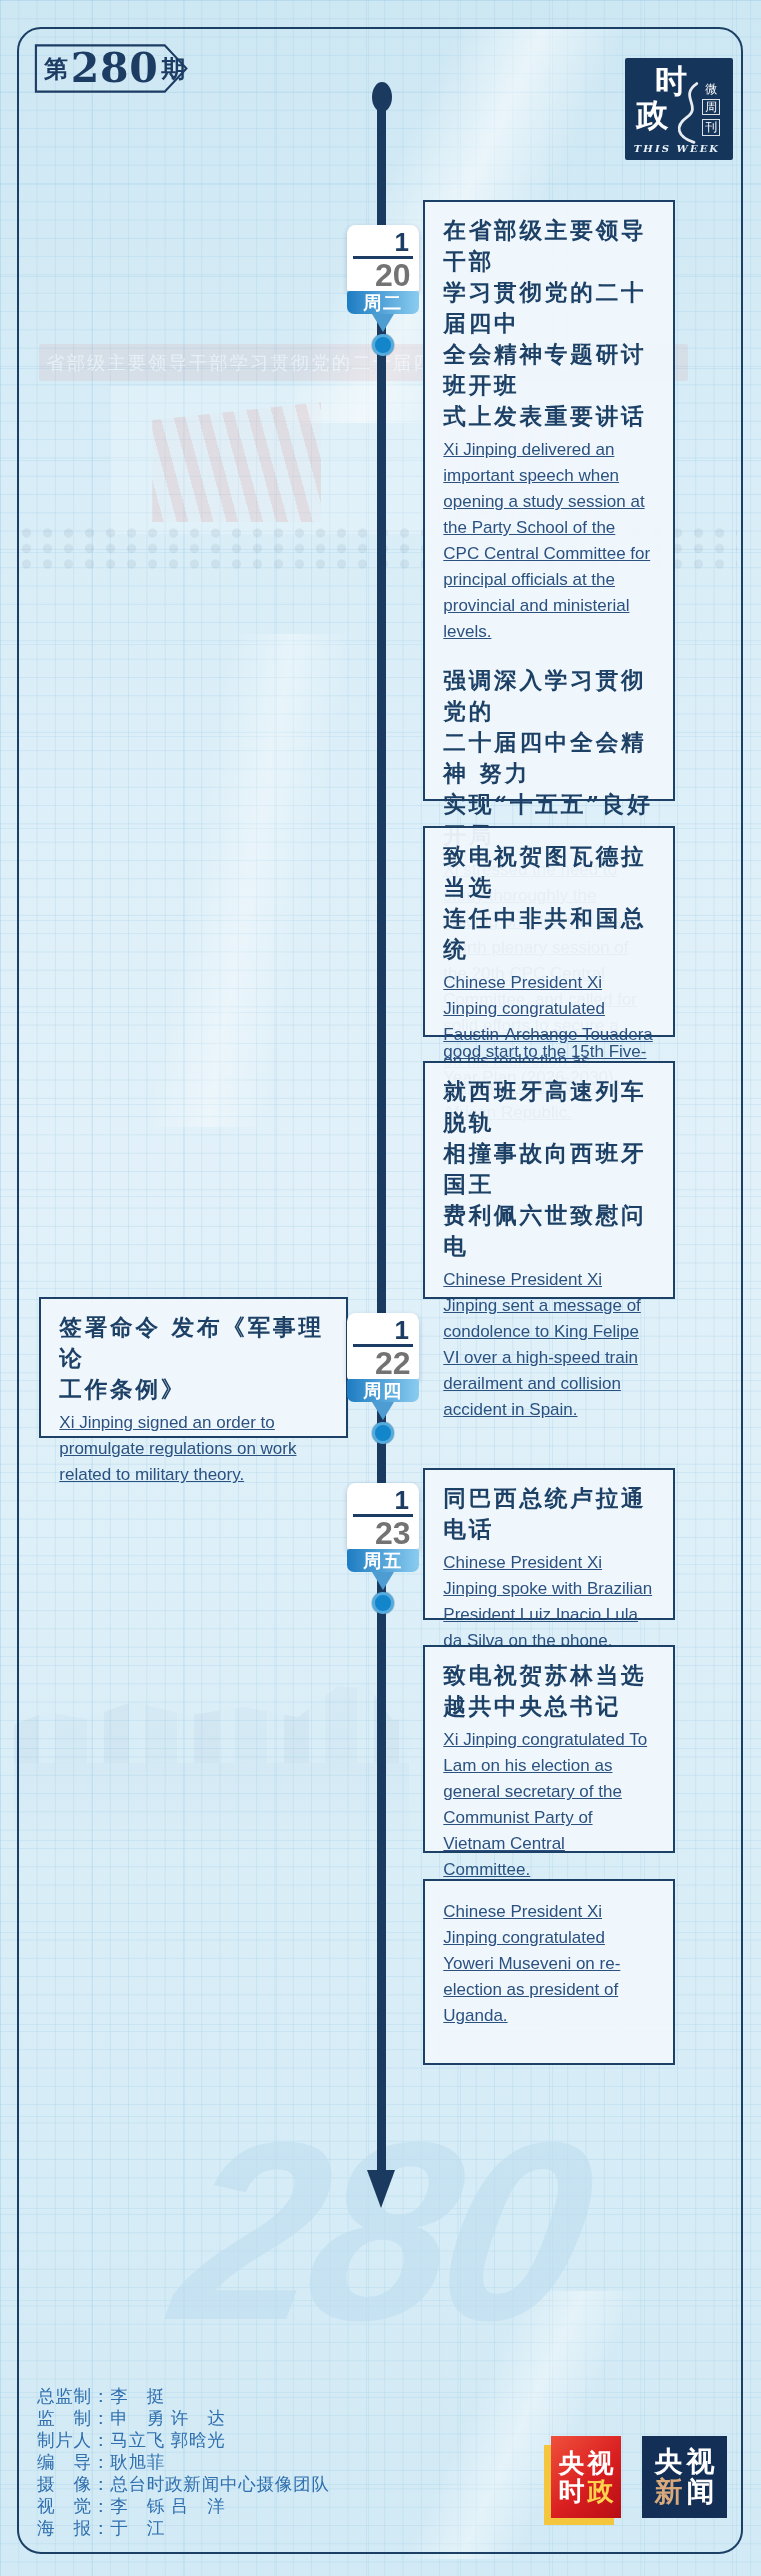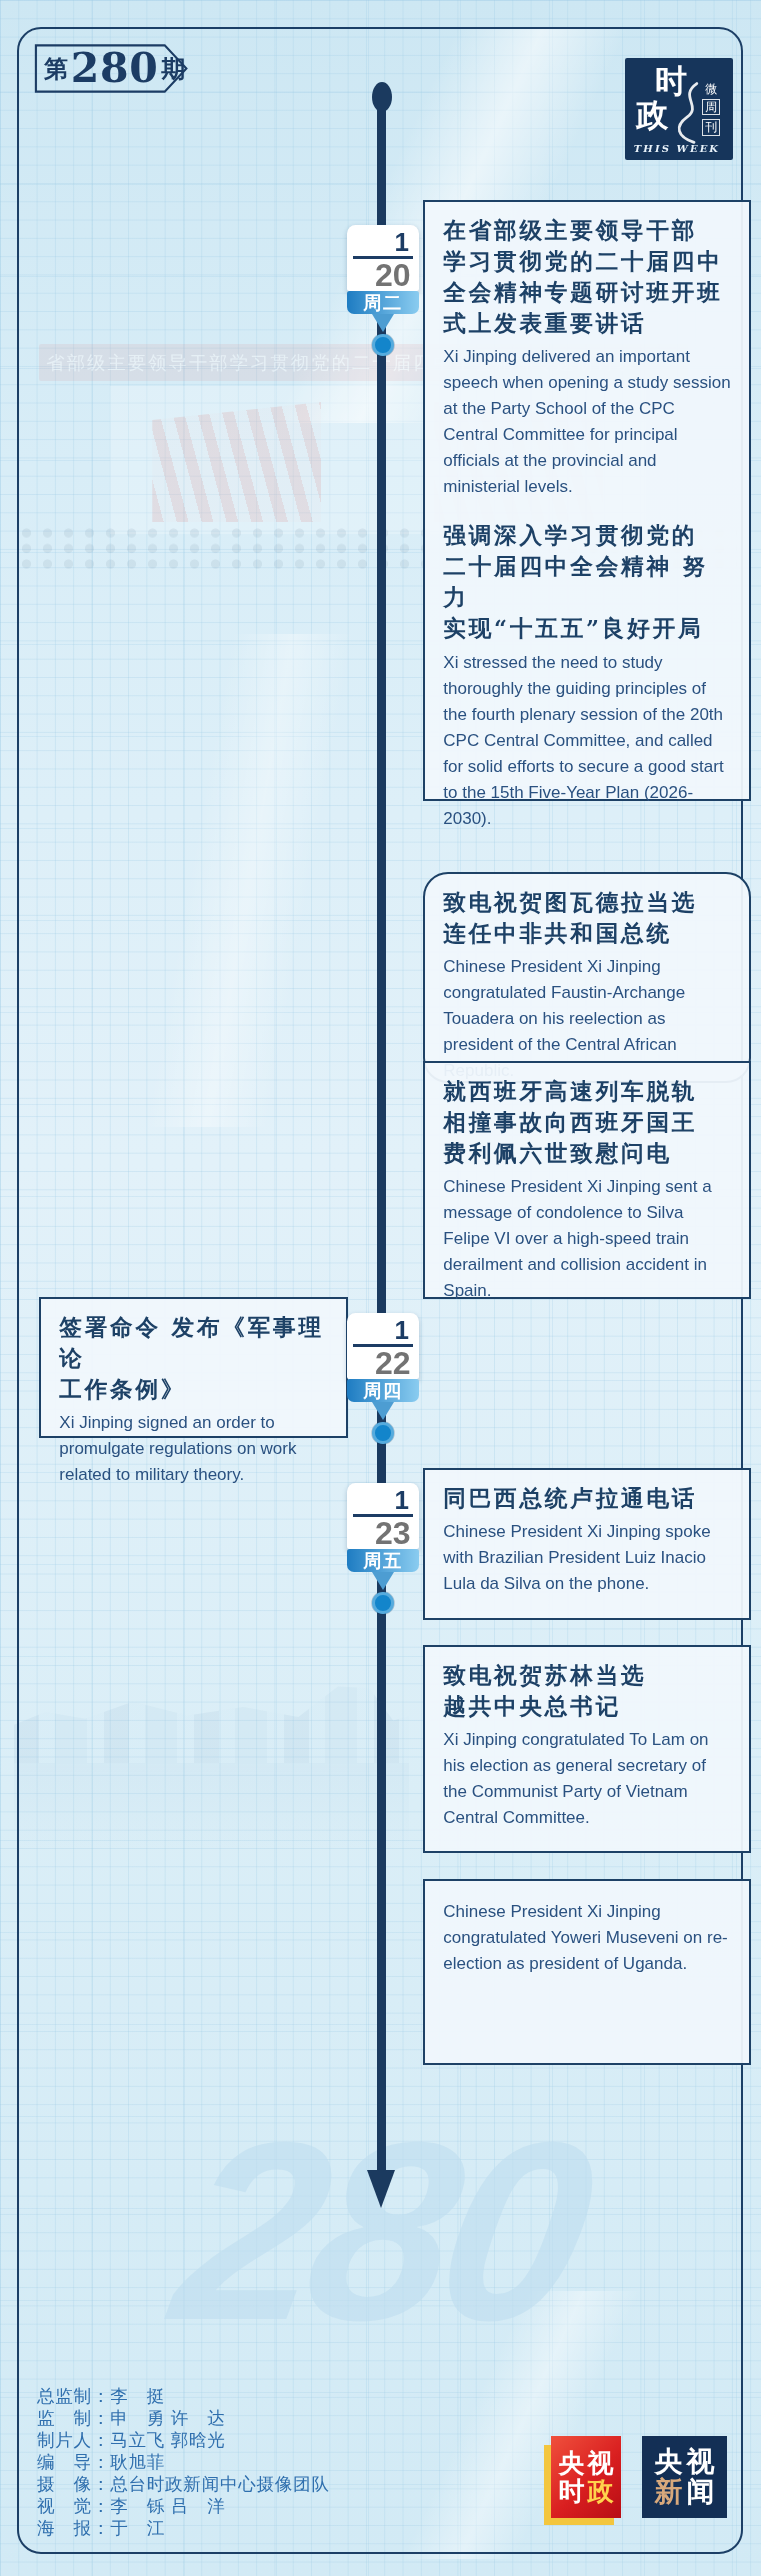--- a/index.html
+++ b/index.html
@@ -85,31 +85,31 @@
   .date-box .day{display:block;text-align:right;padding:0.7px 8.5px 0 0;font:700 32px/32px "Liberation Sans",sans-serif;color:#737373;}
   .ribbon{height:23px;margin-top:0;background:linear-gradient(90deg,#1e7cc2,#8accf0);
       border-radius:2.8px 2.8px 7px 7px;color:#fff;font:700 18.3px/23px "Liberation Sans",sans-serif;
       text-align:center;letter-spacing:1.4px;}
   .pointer{width:0;height:0;margin:0 auto;
       border-left:11.3px solid transparent;border-right:11.3px solid transparent;border-top:18.3px solid #4d9dd2;}
   .tdot{width:15.5px;height:15.5px;margin:2.1px auto 0;border-radius:50%;background:#1385cb;
       border:3.5px solid #56abdd;box-shadow:0 0 0 0.7px rgba(20,60,100,.25);}
 
   
-  .card{position:absolute;left:423px;width:328px;box-sizing:border-box;z-index:5;
+  .card{position:absolute;left:423px;width:252px;box-sizing:border-box;z-index:5;
       border:2.1px solid #1d4166;background:rgba(240,247,252,.95);padding:12.7px 18.3px;}
   .c-0{top:200px;height:601px;}
-  .c-1{top:872px;height:211px;border-radius:25px;}
+  .c-1{top:826px;height:211px;}
   .c-2{top:1061px;height:238px;}
   .c-3{top:1297px;height:141px;left:39px;width:309px;}
   .c-4{top:1468px;height:152px;}
   .c-5{top:1645px;height:208px;}
   .c-6{top:1879px;height:186px;}
   .zh{font:700 22.6px/31px "DejaVu Serif",serif;color:#1d4166;letter-spacing:2.8px;white-space:pre-line;}
-  .en{font:400 17px/26px "Liberation Sans",sans-serif;color:#2a5180;margin-top:5.6px;}
+  .en{font:400 17px/26px "Liberation Sans",sans-serif;color:#2a5180;margin-top:5.6px;text-decoration:underline;}
   .section + .section{margin-top:20px;}
 
   
   .credits{position:absolute;left:37px;top:2385px;z-index:5;}
   .credit-line{font:400 17.6px/22px "Liberation Sans",sans-serif;color:#2f6fae;letter-spacing:0.7px;}
 
   
   .lg-red-wrap{position:absolute;left:544px;top:2436px;width:79px;height:90px;z-index:5;}
   .lg-yellow{position:absolute;left:0;top:8.5px;width:70px;height:80px;background:#f3c63e;}
   .lg-red{position:absolute;left:7px;top:0;width:70px;height:82px;
@@ -233,21 +233,21 @@
           <div class="zh">致电祝贺图瓦德拉当选
 连任中非共和国总统</div>
           <div class="en">Chinese President Xi Jinping congratulated Faustin-Archange Touadera on his reelection as president of the Central African Republic.</div>
         </div>
       </div>
       <div class="card c-2">
         <div class="section">
           <div class="zh">就西班牙高速列车脱轨
 相撞事故向西班牙国王
 费利佩六世致慰问电</div>
-          <div class="en">Chinese President Xi Jinping sent a message of condolence to Silva Felipe VI over a high-speed train derailment and collision accident in Spain.</div>
+          <div class="en">Chinese President Xi Jinping sent a message of condolence to King Felipe VI over a high-speed train derailment and collision accident in Spain.</div>
         </div>
       </div>
       <div class="card c-3">
         <div class="section">
           <div class="zh">签署命令 发布《军事理论
 工作条例》</div>
           <div class="en">Xi Jinping signed an order to promulgate regulations on work related to military theory.</div>
         </div>
       </div>
       <div class="card c-4">

